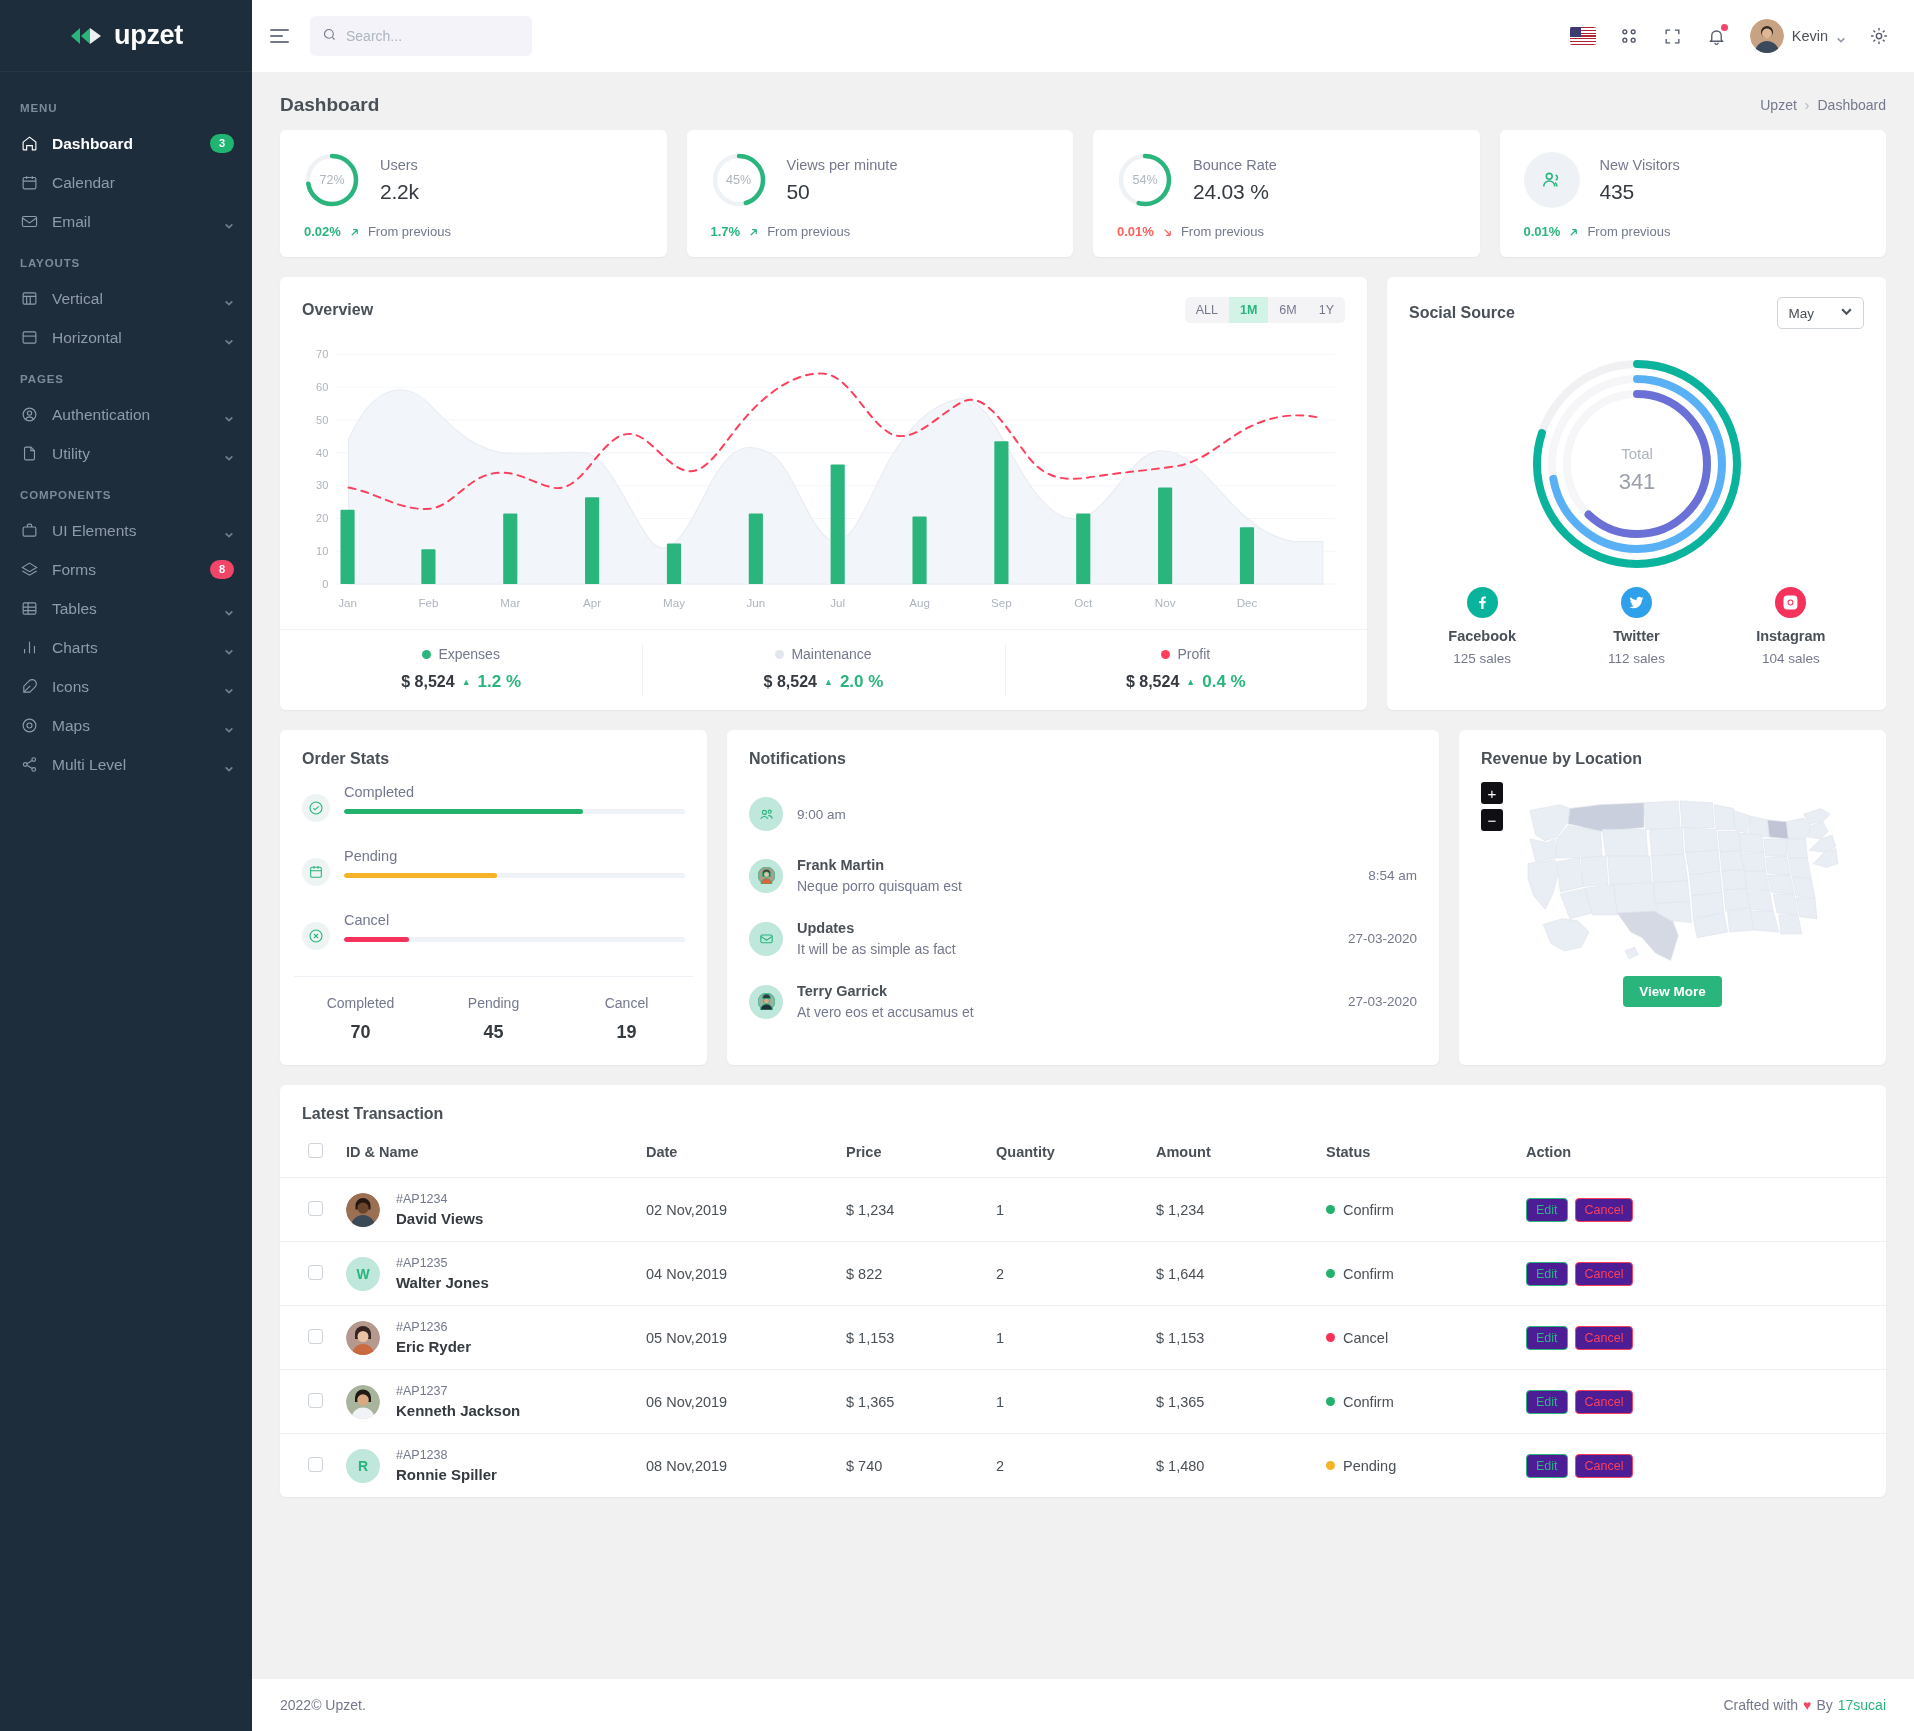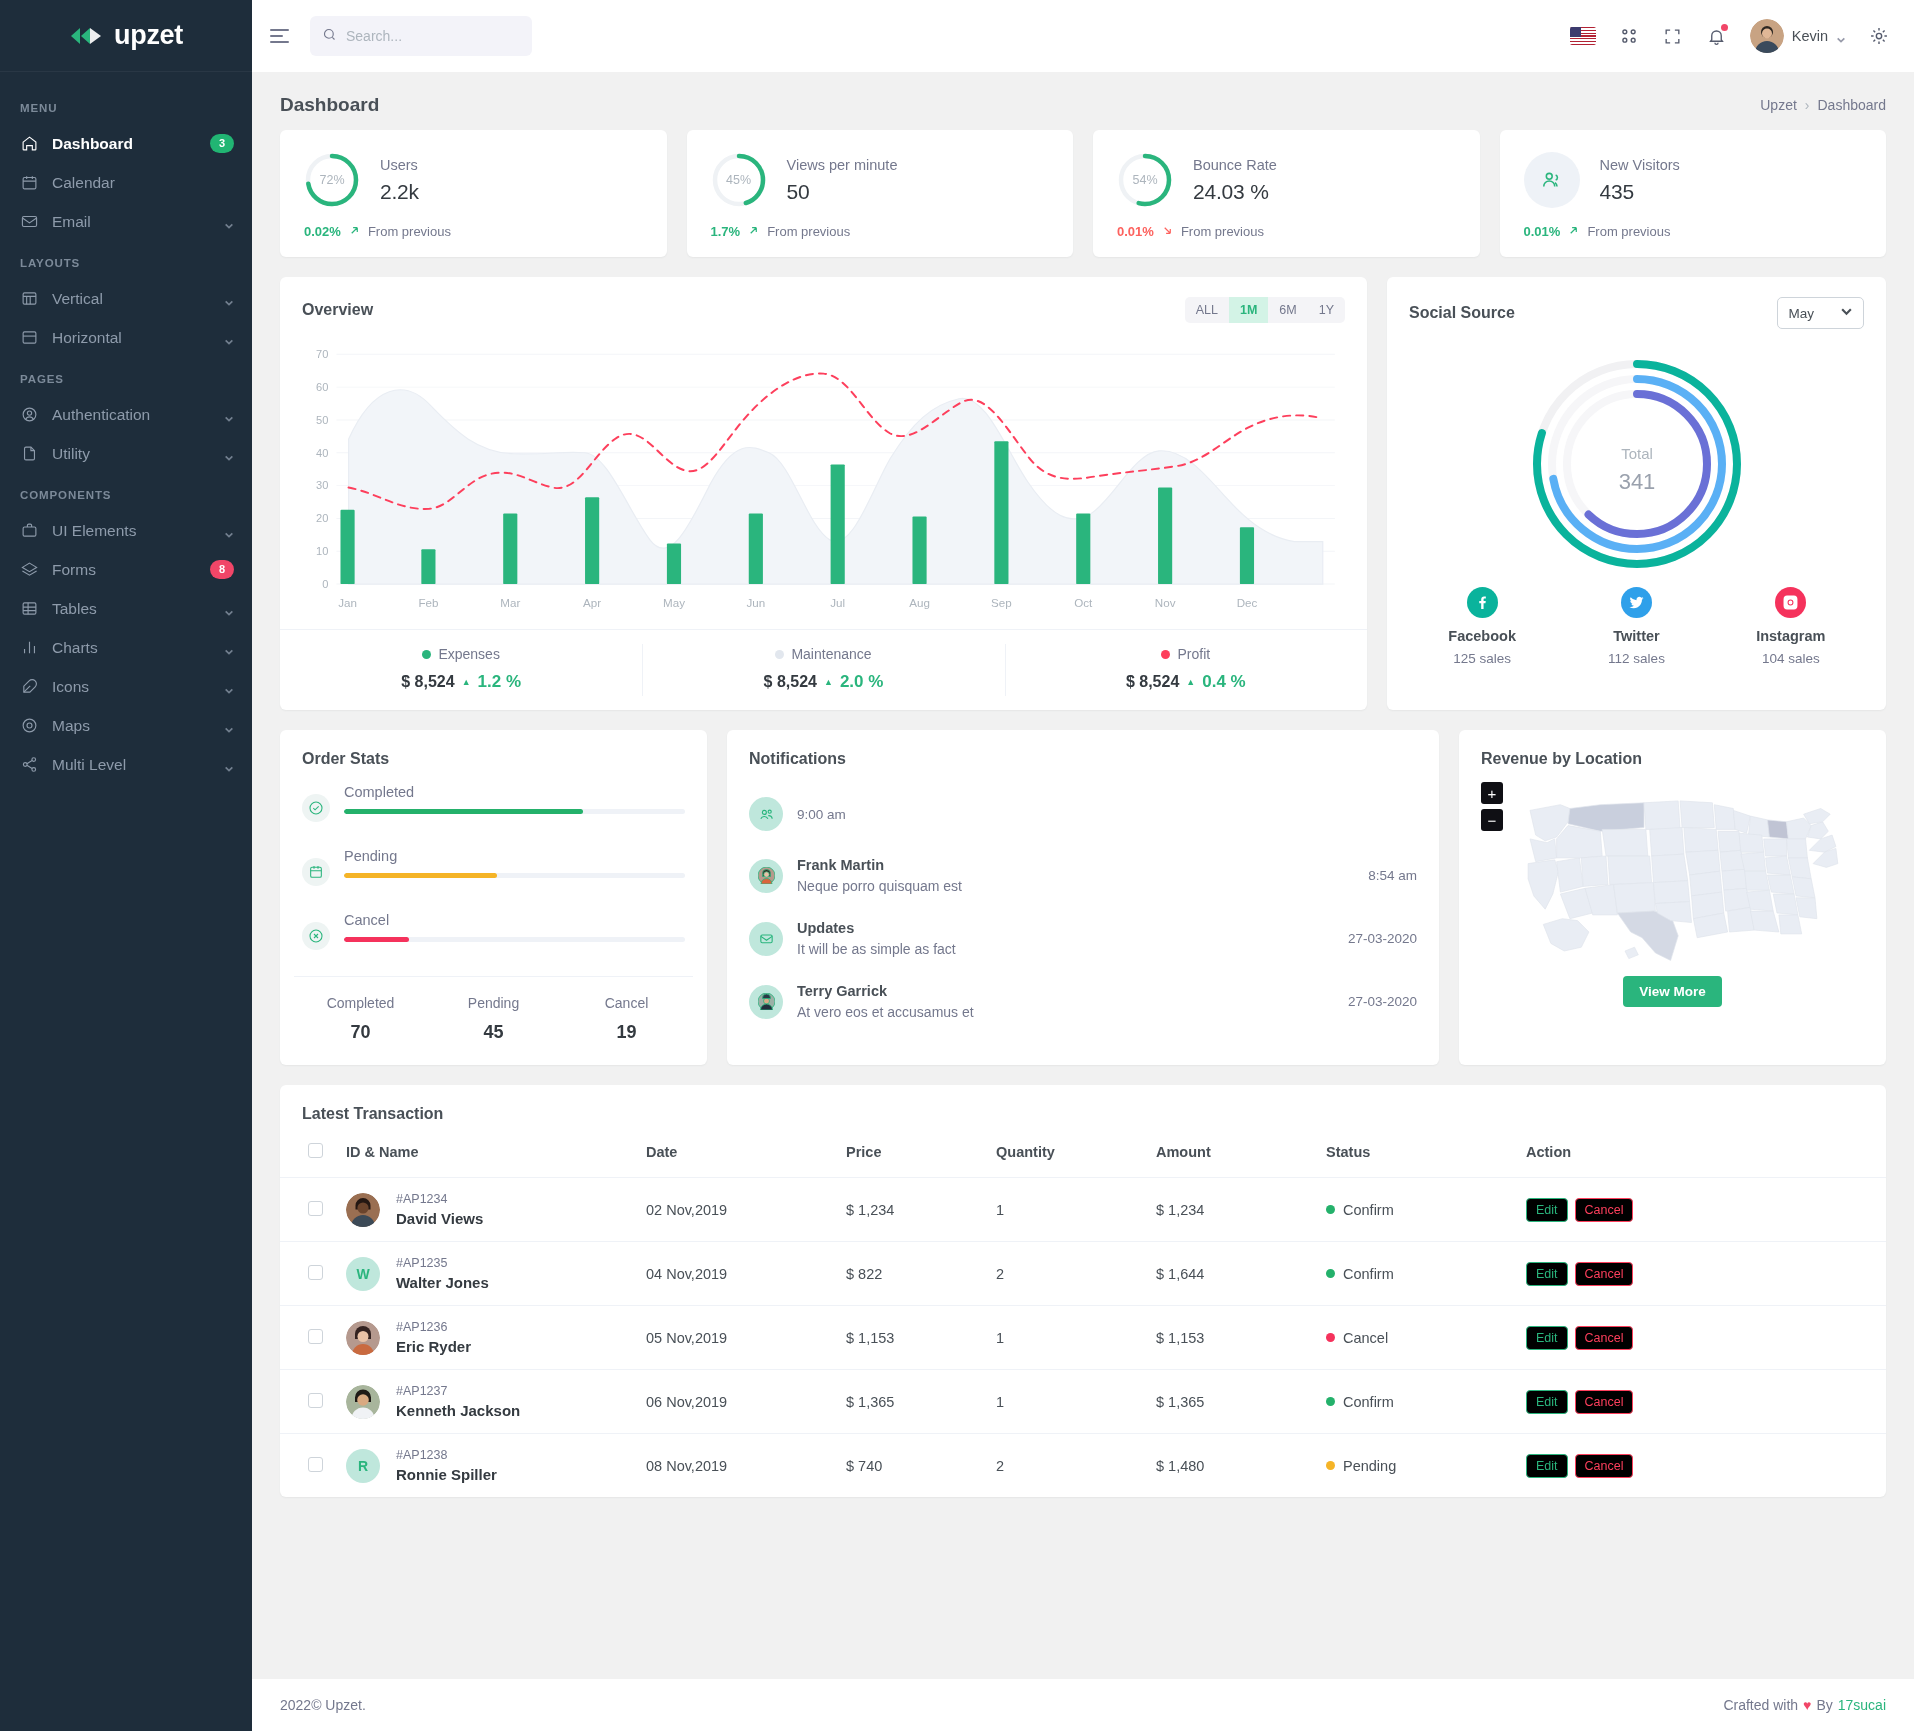--- a/index.html
+++ b/index.html
@@ -99,21 +99,21 @@
   .stats-row { display:flex; gap:20px; }
   .stat-card { flex:1; padding: 22px 24px 18px 24px; }
   .stat-top { display:flex; align-items:center; gap:20px; }
   .donut { width:56px; height:56px; flex:0 0 56px; position:relative; }
   .donut .pct {
     position:absolute; inset:0; display:flex; align-items:center; justify-content:center;
     font-size:12.5px; color:#adb5bd;
   }
   .stat-meta .slabel { font-size:14.5px; color:#74788d; margin-bottom:7px; }
   .stat-meta .svalue { font-size:21px; font-weight:400; color:#343a40; letter-spacing:-.2px; }
-  .stat-foot { display:flex; align-items:flex-start; gap:7px; margin-top:16px; font-size:13px; }
+  .stat-foot { display:flex; align-items:flex-end; gap:7px; margin-top:16px; font-size:13px; }
   .stat-foot .delta { font-weight:600; }
   .stat-foot .delta.up { color:#2ab57d; }
   .stat-foot .delta.down { color:#fd625e; }
   .stat-foot .arrow { width:13px; height:13px; }
   .stat-foot .from { color:#74788d; }
   .stat-icon-circle {
     width:56px; height:56px; border-radius:50%; background:#eef2f7;
     display:flex; align-items:center; justify-content:center; flex:0 0 56px;
   }
   .stat-icon-circle svg { width:22px; height:22px; stroke:#2ab57d; fill:none; stroke-width:1.7; }
@@ -226,21 +226,21 @@
   }
   .idname { display:flex; align-items:center; gap:16px; }
   .t-av { width:34px; height:34px; border-radius:50%; flex:0 0 34px; overflow:hidden; display:flex; align-items:center; justify-content:center; }
   .t-av.letter { background:#bfe7dc; color:#2ab57d; font-size:14px; font-weight:600; }
   .tid { font-size:12.5px; color:#74788d; }
   .tname { font-size:15px; color:#343a40; font-weight:600; margin-top:4px; }
   .status { display:flex; align-items:center; gap:8px; font-size:14.5px; }
   .sdot { width:9px; height:9px; border-radius:50%; }
   .actions { display:flex; gap:7px; }
   .btn-sm {
-    font-family:inherit; font-size:12.5px; padding: 4px 9px; border-radius:4px; cursor:pointer; background:#000000;text-align:right;
+    font-family:inherit; font-size:12.5px; padding: 4px 9px; border-radius:4px; cursor:pointer; background:#4c1d95;text-align:right;
   }
   .btn-edit { border:1px solid #2ab57d; color:#2ab57d; }
   .btn-cancel { border:1px solid #fd3f5c; color:#fd3f5c; }
 
   .footer {
     background:#fff; padding: 18px 28px; display:flex; align-items:center;
     font-size:14px; color:#74788d;
   }
   .footer .right { margin-left:auto; display:flex; align-items:center; gap:5px; }
   .heart { color:#f14668; }

